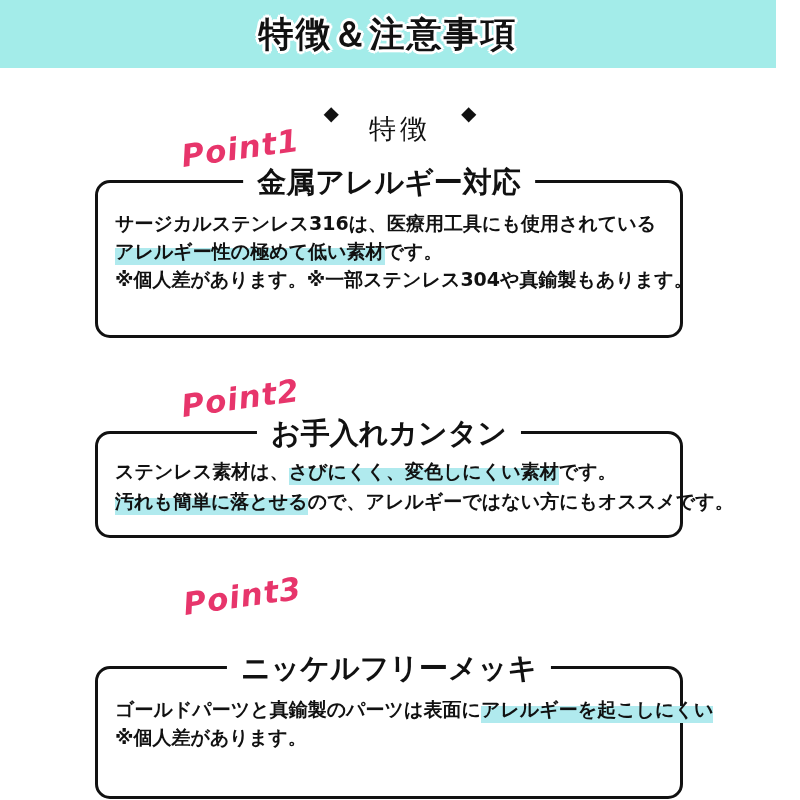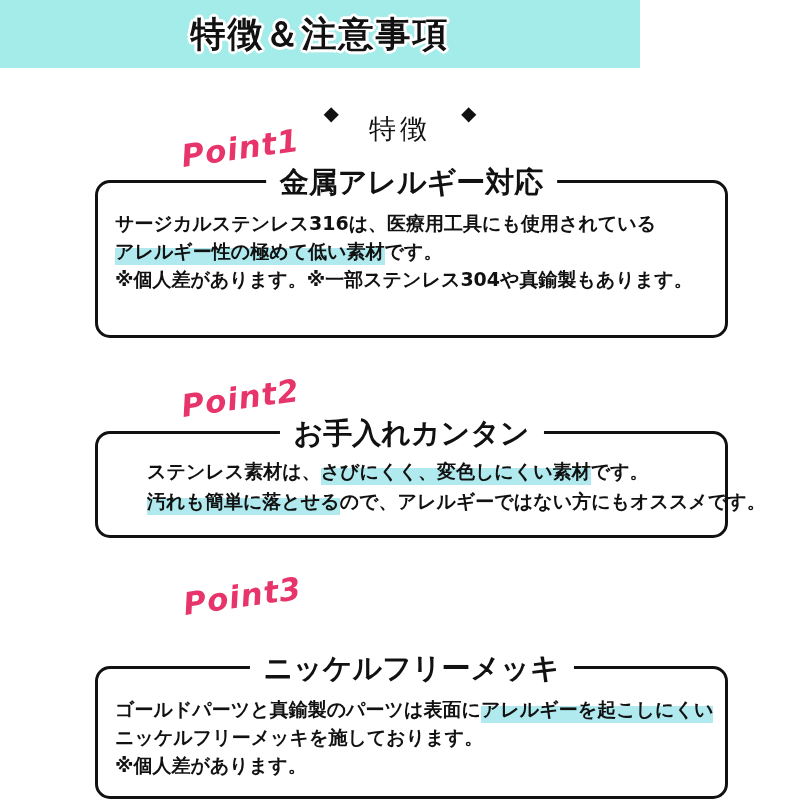--- a/index.html
+++ b/index.html
@@ -17,21 +17,21 @@
     position:relative;
     width:800px;height:800px;
     margin:0 auto;
     background:#ffffff;
     overflow:hidden;
   }
 
   
   .header{
     position:absolute;top:0;left:0;
-    width:640px;height:68px;
+    width:776px;height:68px;
     background:var(--teal);
     display:flex;align-items:center;justify-content:center;
   }
   .header-title{
     font-size:35px;font-weight:700;color:var(--ink);
     letter-spacing:2px;
     text-shadow:
       -2px -2px 0 #fff, 2px -2px 0 #fff, -2px 2px 0 #fff, 2px 2px 0 #fff,
       0 -3px 0 #fff, 0 3px 0 #fff, -3px 0 0 #fff, 3px 0 0 #fff;
   }
@@ -50,21 +50,21 @@
     color:var(--pink);
     font-size:31px;font-weight:700;font-style:italic;
     letter-spacing:1px;
     transform:rotate(-8deg);
     transform-origin:left bottom;
     z-index:3;
   }
 
   
   .point-box{
-    position:absolute;left:95px;width:633px;
+    position:absolute;left:95px;width:588px;
     border:3px solid var(--ink);
     border-radius:15px;
     background:#fff;
     box-sizing:border-box;
   }
   .box-title{
     position:absolute;top:-21px;left:50%;
     transform:translateX(-50%);
     background:#fff;
     padding:0 14px;
@@ -81,21 +81,21 @@
     letter-spacing:0px;
   }
   .hl{
     background:linear-gradient(to bottom, transparent 32%, var(--hl) 32%, var(--hl) 100%);
     padding-bottom:3px;
   }
 
   #box1 .box-body{padding-top:26px;}
   #box1 .box-body p{line-height:28px;}
   #box2 .box-body{padding-top:22px;}
-  #box2 .box-body p{line-height:30px;margin-left:32px;}
+  #box2 .box-body p{line-height:30px;}
   #box3 .box-body{padding-top:26px;}
   #box3 .box-body p{line-height:28px;}
 </style>
 </head>
 <body>
 
 <div class="canvas">
 
   <div class="header">
     <div class="header-title">特徴＆注意事項</div>
@@ -124,18 +124,17 @@
       <p><span>ステンレス素材は、</span><span class="hl">さびにくく、変色しにくい素材</span><span>です。</span></p>
       <p><span class="hl">汚れも簡単に落とせる</span><span>ので、アレルギーではない方にもオススメです。</span></p>
     </div>
   </div>
 
   <div class="point-label" style="top:586px;left:186px;">Point3</div>
   <div class="point-box" id="box3" style="top:666px;height:133px;">
     <div class="box-title">ニッケルフリーメッキ</div>
     <div class="box-body">
       <p><span>ゴールドパーツと真鍮製のパーツは表面に</span><span class="hl">アレルギーを起こしにくい</span></p>
-      <p><span>ニッケルフリーメッキを施しております。</span></p>
       <p><span>※個人差があります。</span></p>
     </div>
   </div>
 
 </div>
 
 </body></html>

